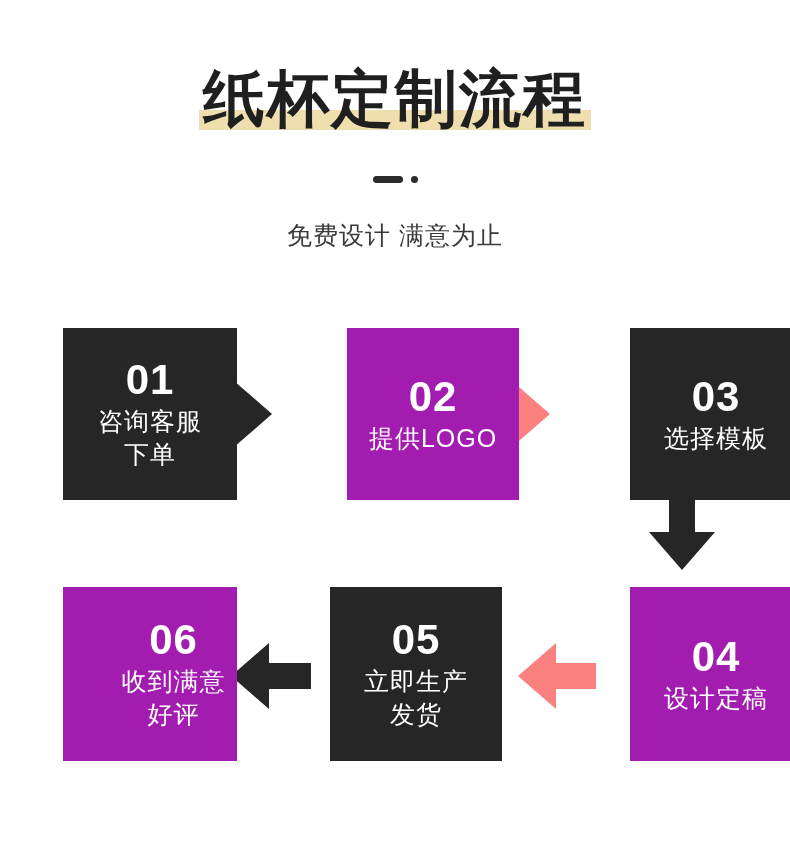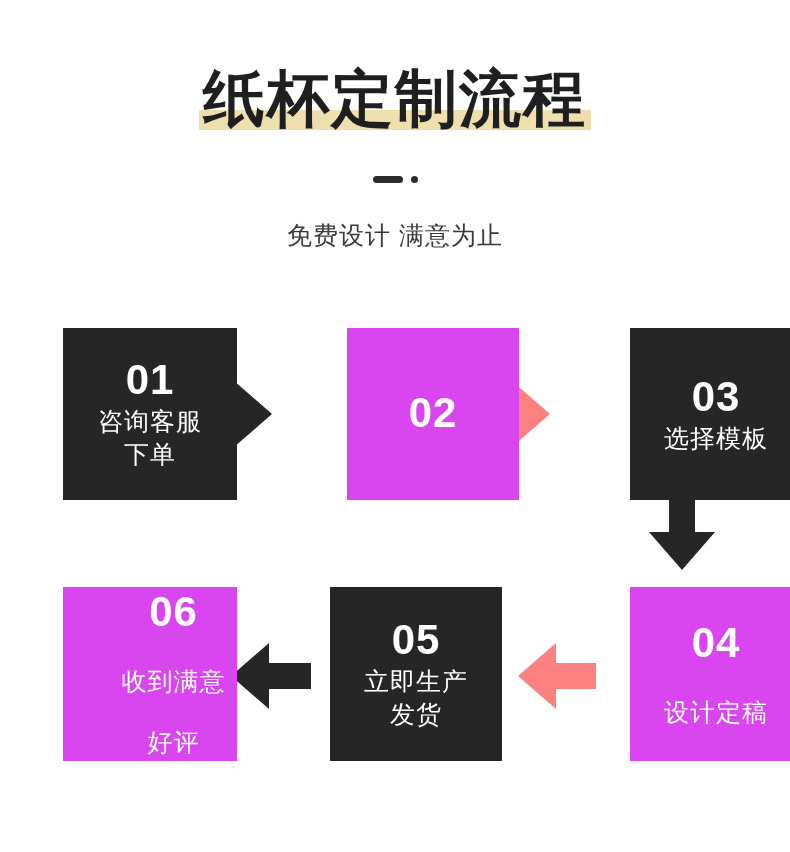--- a/index.html
+++ b/index.html
@@ -106,21 +106,21 @@
     box-sizing: border-box;
     display: flex;
     flex-direction: column;
     align-items: center;
     justify-content: center;
     color: #ffffff;
     z-index: 2;
     margin-left: 40px;
   }
   .step-box.dark  { background: #262626; }
-  .step-box.pink  { background: #d946ef; gap: 28px; }
+  .step-box.pink  { background: #a21caf; }
 
   .step-num {
     font-size: 42px;
     line-height: 46px;
     font-weight: bold;
     letter-spacing: 1px;
     margin-bottom: 2px;
   }
   .step-label {
     font-size: 25px;
@@ -180,20 +180,21 @@
   </div>
 
   <div class="arrow" id="arrow-01-02">
     <svg width="82" height="78" viewBox="0 0 82 78">
       <polygon points="0,26 44,26 44,6 82,39 44,72 44,52 0,52" fill="#262626"></polygon>
     </svg>
   </div>
 
   <div class="step-box pink" id="box-02">
     <div class="step-num">02</div>
+    <div class="step-label">提供LOGO</div>
   </div>
 
   <div class="arrow" id="arrow-02-03">
     <svg width="78" height="78" viewBox="0 0 78 78">
       <polygon points="0,26 40,26 40,6 78,39 40,72 40,52 0,52" fill="#fb8080"></polygon>
     </svg>
   </div>
 
   <div class="step-box dark" id="box-03">
     <div class="step-num">03</div>

